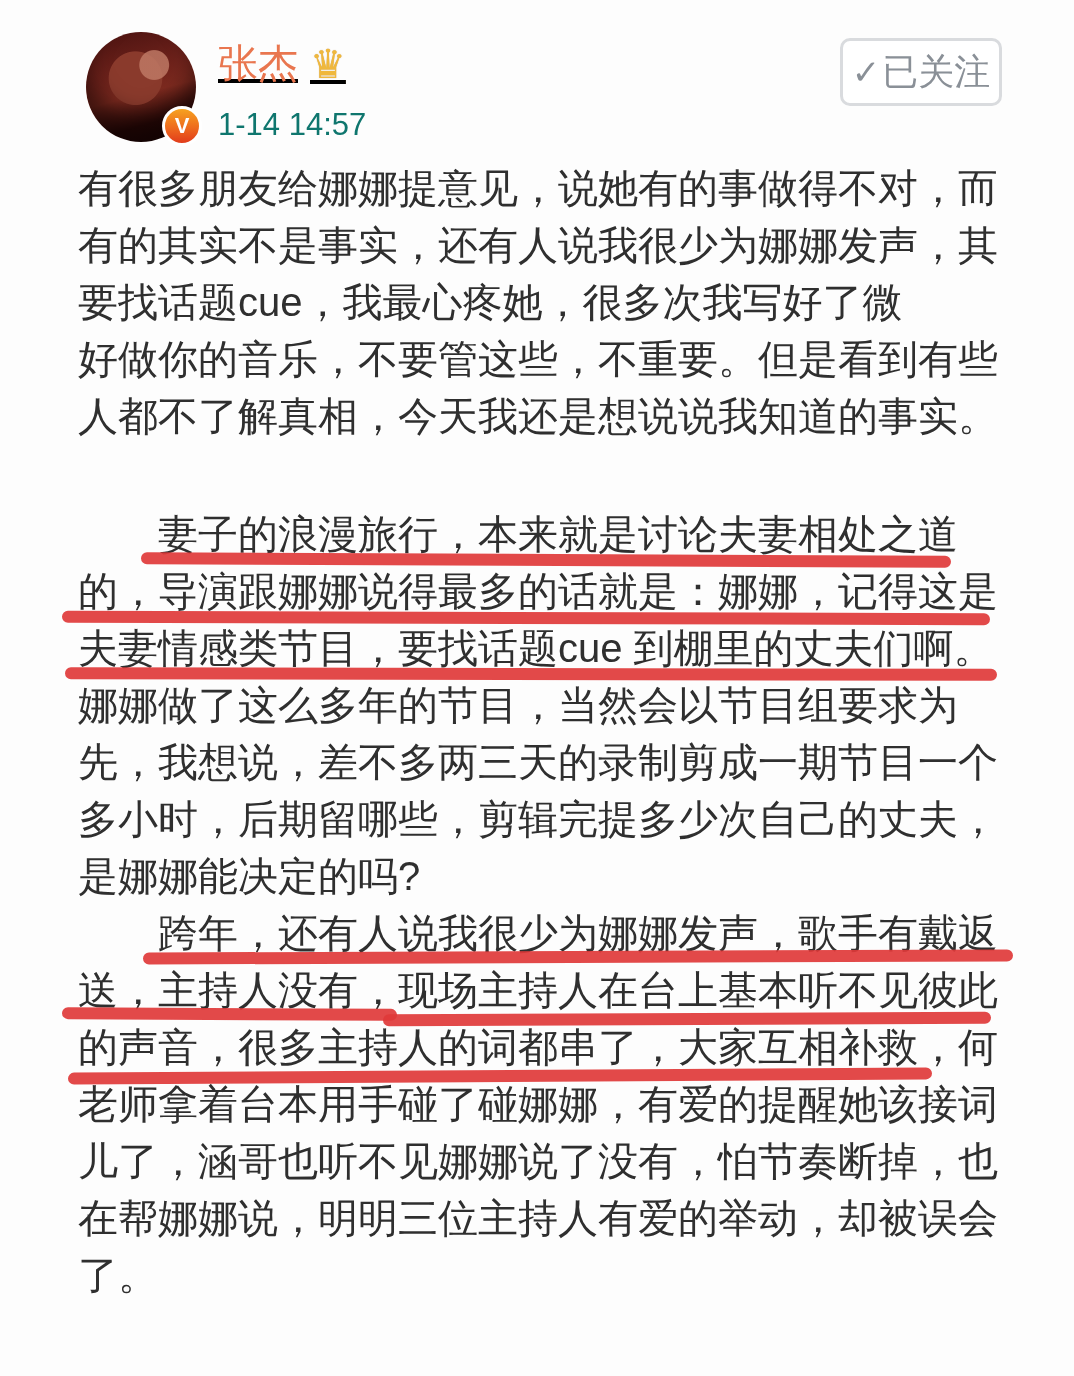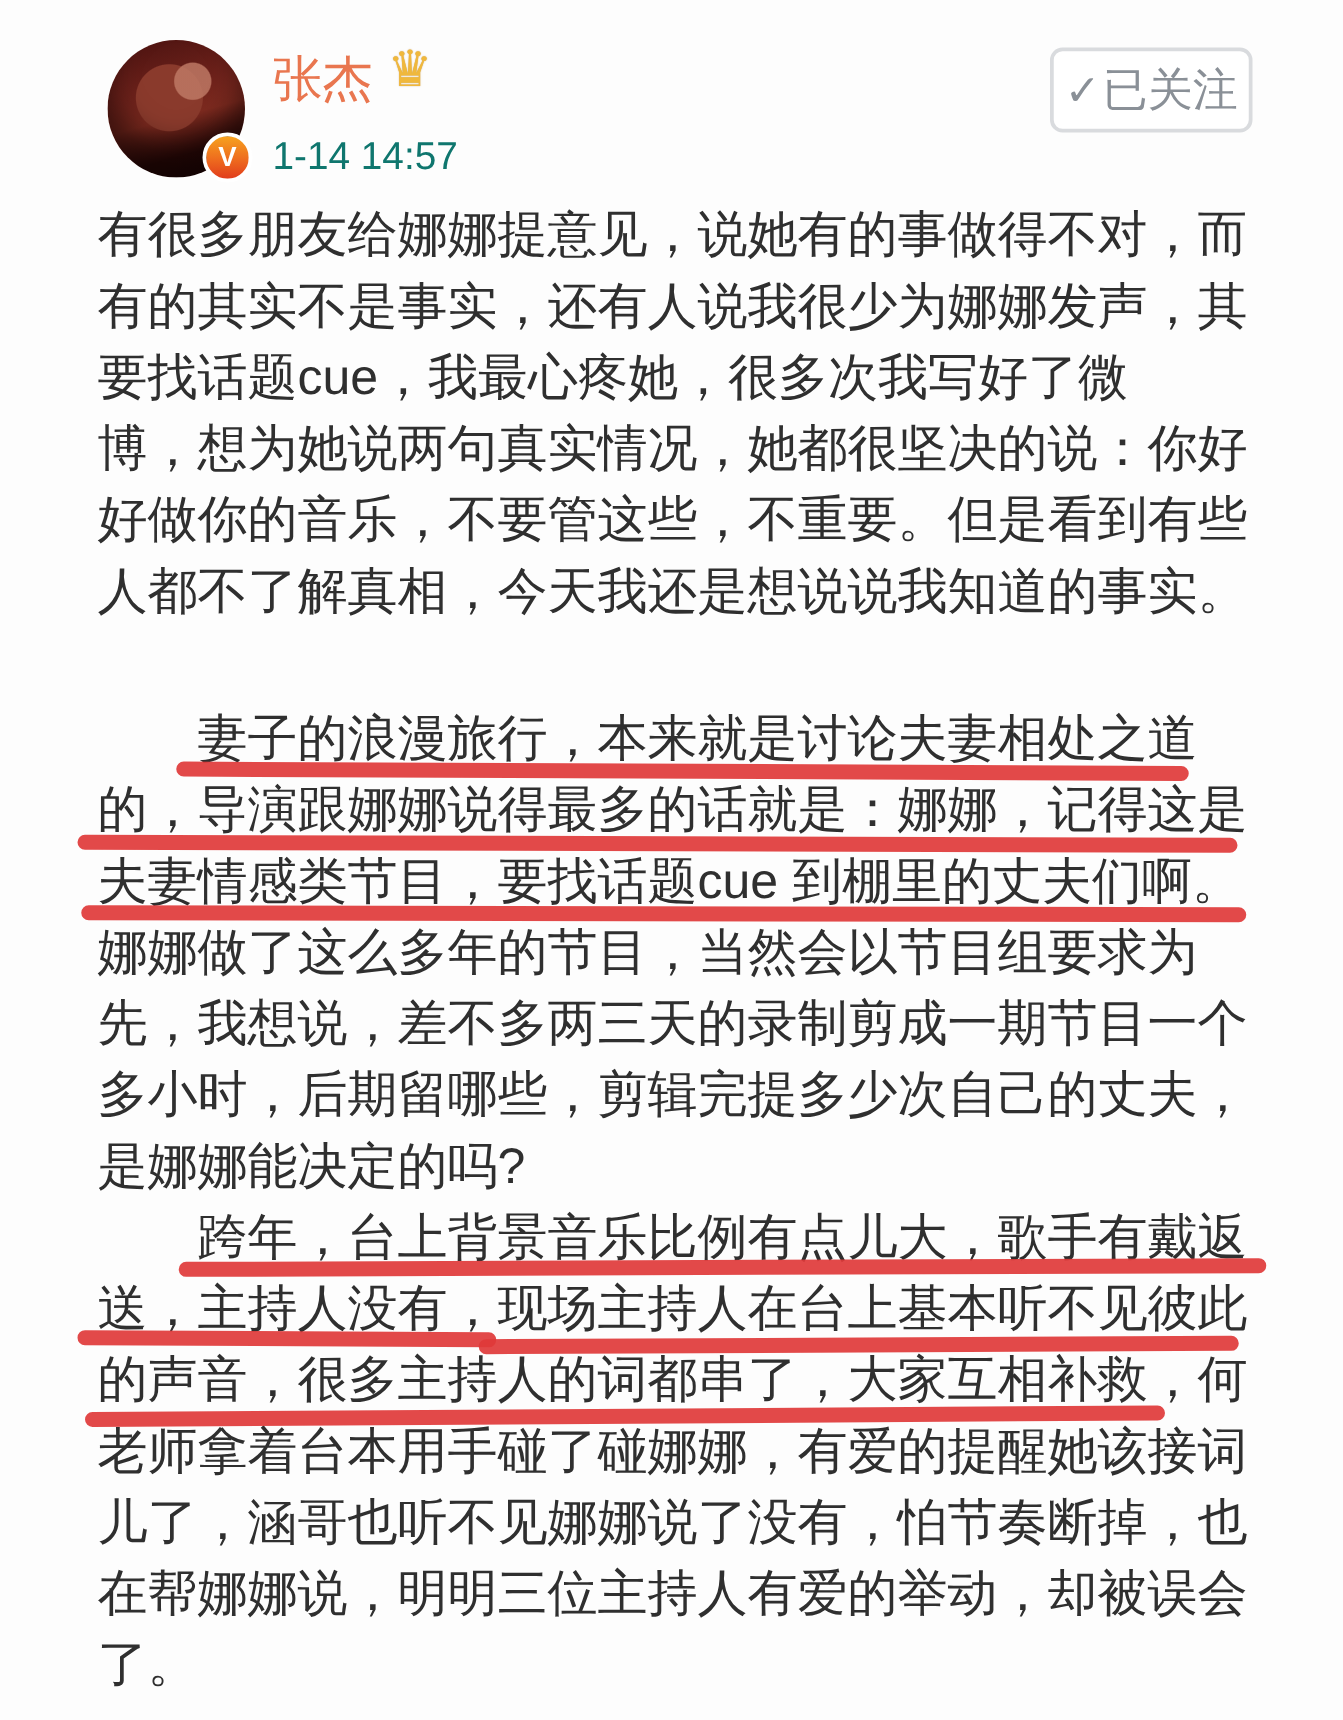--- a/index.html
+++ b/index.html
@@ -25,21 +25,21 @@
   }
   .v-badge {
     position: absolute; right: -6px; bottom: -4px;
     width: 34px; height: 34px; border-radius: 50%;
     background: linear-gradient(180deg, #f6a21f 0%, #ee6b1e 55%, #e13c1c 100%);
     border: 3px solid #ffffff;
     color: #fff; font-size: 22px; font-weight: bold;
     display: flex; align-items: center; justify-content: center;
   }
   .user-info { position: absolute; left: 132px; top: 6px; }
-  .name-row { display: flex; align-items: flex-start; }
+  .name-row { display: flex; align-items: center; text-decoration: underline; }
   .username { font-size: 40px; font-weight: 500; }
   .crown { font-size: 40px; margin-left: 12px; line-height: 1;
            text-shadow: 0 0 1px rgba(160,100,0,0.6); }
   .timestamp { font-size: 31px; margin-top: 16px; }
 
   .follow-btn {
     position: absolute; right: 0; top: 8px;
     width: 162px; height: 68px; box-sizing: border-box;
     background: #ffffff;
     border: 3px solid #d9dbde; border-radius: 10px;
@@ -90,32 +90,31 @@
       <span class="check">✓</span>
       <span>已关注</span>
     </button>
 
   </div>
 
   <div class="body-text" id="post-body" style="color: rgb(47, 47, 47);">
       <div class="post-line"><span class="line-text">有很多朋友给娜娜提意见，说她有的事做得不对，而</span></div>
       <div class="post-line"><span class="line-text">有的其实不是事实，还有人说我很少为娜娜发声，其</span></div>
       <div class="post-line"><span class="line-text">要找话题cue，我最心疼她，很多次我写好了微</span></div>
-      <div class="post-line"><span class="line-text">博，想为她说两句真实情况，她都很坚决的说：你好</span></div>
       <div class="post-line"><span class="line-text">好做你的音乐，不要管这些，不重要。但是看到有些</span></div>
       <div class="post-line"><span class="line-text">人都不了解真相，今天我还是想说说我知道的事实。</span></div>
       <div class="post-line blank"></div>
       <div class="post-line indent"><span class="line-text">妻子的浪漫旅行，本来就是讨论夫妻相处之道</span><div class="underline-stroke" style="left: 63px; width: 810px; top: 48px; transform: rotate(0.25deg); background: rgb(224, 58, 58);"></div></div>
       <div class="post-line"><span class="line-text">的，导演跟娜娜说得最多的话就是：娜娜，记得这是</span><div class="underline-stroke" style="left: -16px; width: 928px; top: 49px; transform: rotate(0.15deg); background: rgb(224, 58, 58);"></div></div>
       <div class="post-line"><span class="line-text">夫妻情感类节目，要找话题cue 到棚里的丈夫们啊。</span><div class="underline-stroke" style="left: -13px; width: 932px; top: 48px; transform: rotate(0.1deg); background: rgb(224, 58, 58);"></div></div>
       <div class="post-line"><span class="line-text">娜娜做了这么多年的节目，当然会以节目组要求为</span></div>
       <div class="post-line"><span class="line-text">先，我想说，差不多两三天的录制剪成一期节目一个</span></div>
       <div class="post-line"><span class="line-text">多小时，后期留哪些，剪辑完提多少次自己的丈夫，</span></div>
       <div class="post-line"><span class="line-text">是娜娜能决定的吗?</span></div>
-      <div class="post-line indent"><span class="line-text">跨年，台上背景音乐比例有点儿大，歌手有戴返</span><div class="underline-stroke" style="left: 65px; width: 870px; top: 46px; transform: rotate(-0.2deg); background: rgb(224, 58, 58);"></div></div>
+      <div class="post-line indent"><span class="line-text">跨年，还有人说我很少为娜娜发声，歌手有戴返</span><div class="underline-stroke" style="left: 65px; width: 870px; top: 46px; transform: rotate(-0.2deg); background: rgb(224, 58, 58);"></div></div>
       <div class="post-line"><span class="line-text">送，主持人没有，现场主持人在台上基本听不见彼此</span><div class="underline-stroke" style="left: -16px; width: 335px; top: 46px; transform: rotate(0.3deg); background: rgb(224, 58, 58);"></div><div class="underline-stroke" style="left: 305px; width: 608px; top: 51px; transform: rotate(-0.25deg); background: rgb(224, 58, 58);"></div></div>
       <div class="post-line"><span class="line-text">的声音，很多主持人的词都串了，大家互相补救，何</span><div class="underline-stroke" style="left: -10px; width: 864px; top: 51px; transform: rotate(-0.35deg); background: rgb(224, 58, 58);"></div></div>
       <div class="post-line"><span class="line-text">老师拿着台本用手碰了碰娜娜，有爱的提醒她该接词</span></div>
       <div class="post-line"><span class="line-text">儿了，涵哥也听不见娜娜说了没有，怕节奏断掉，也</span></div>
       <div class="post-line"><span class="line-text">在帮娜娜说，明明三位主持人有爱的举动，却被误会</span></div>
       <div class="post-line"><span class="line-text">了。</span></div>
     </div>
 
 </div>
 

